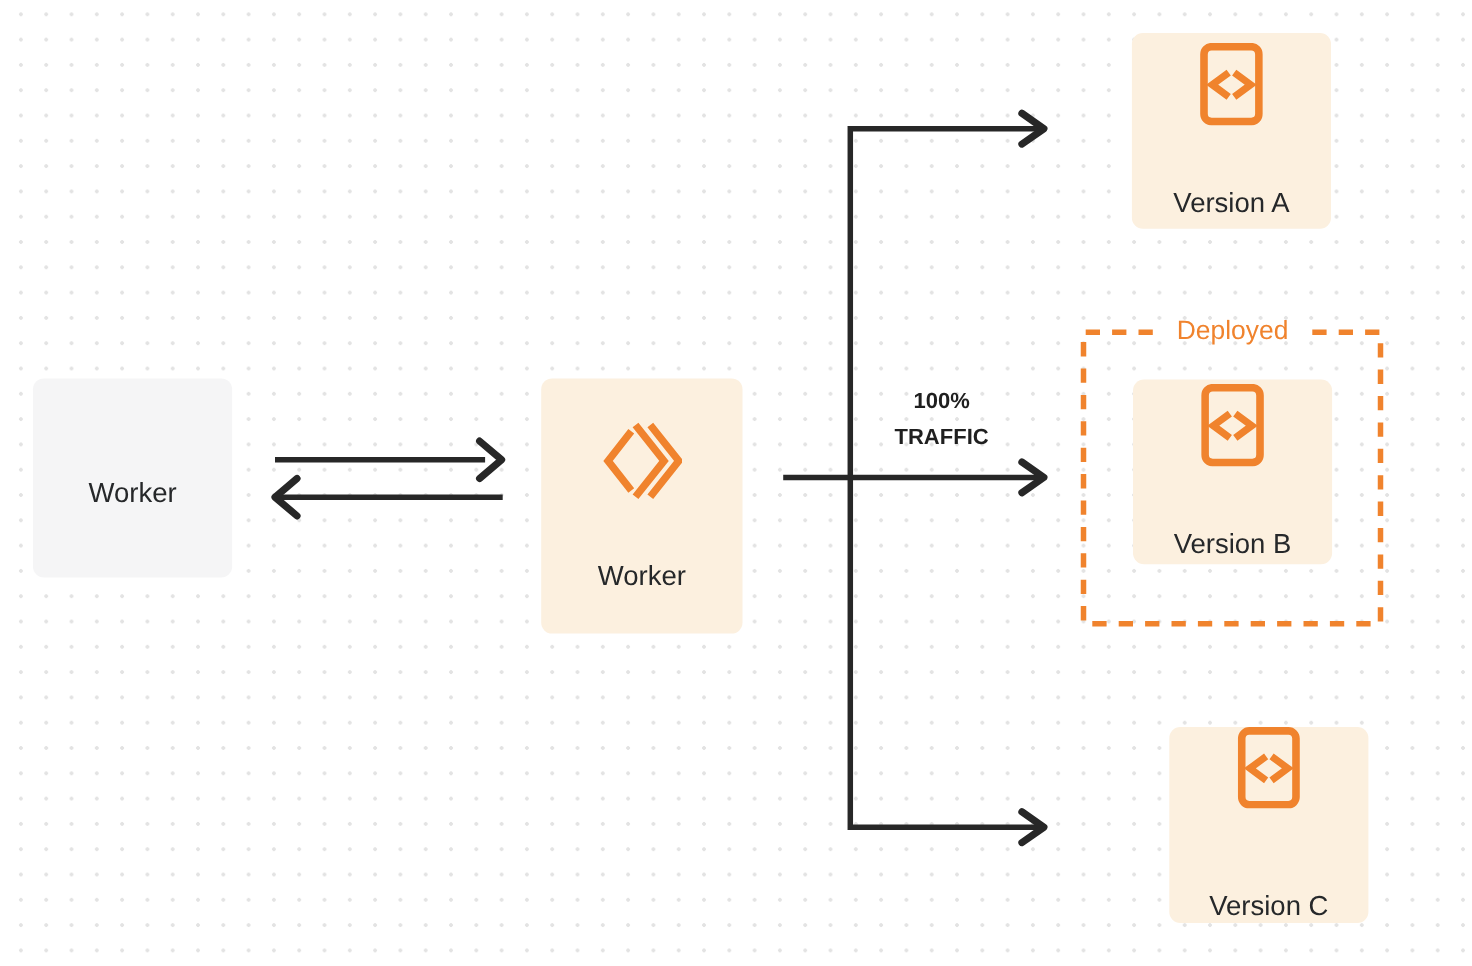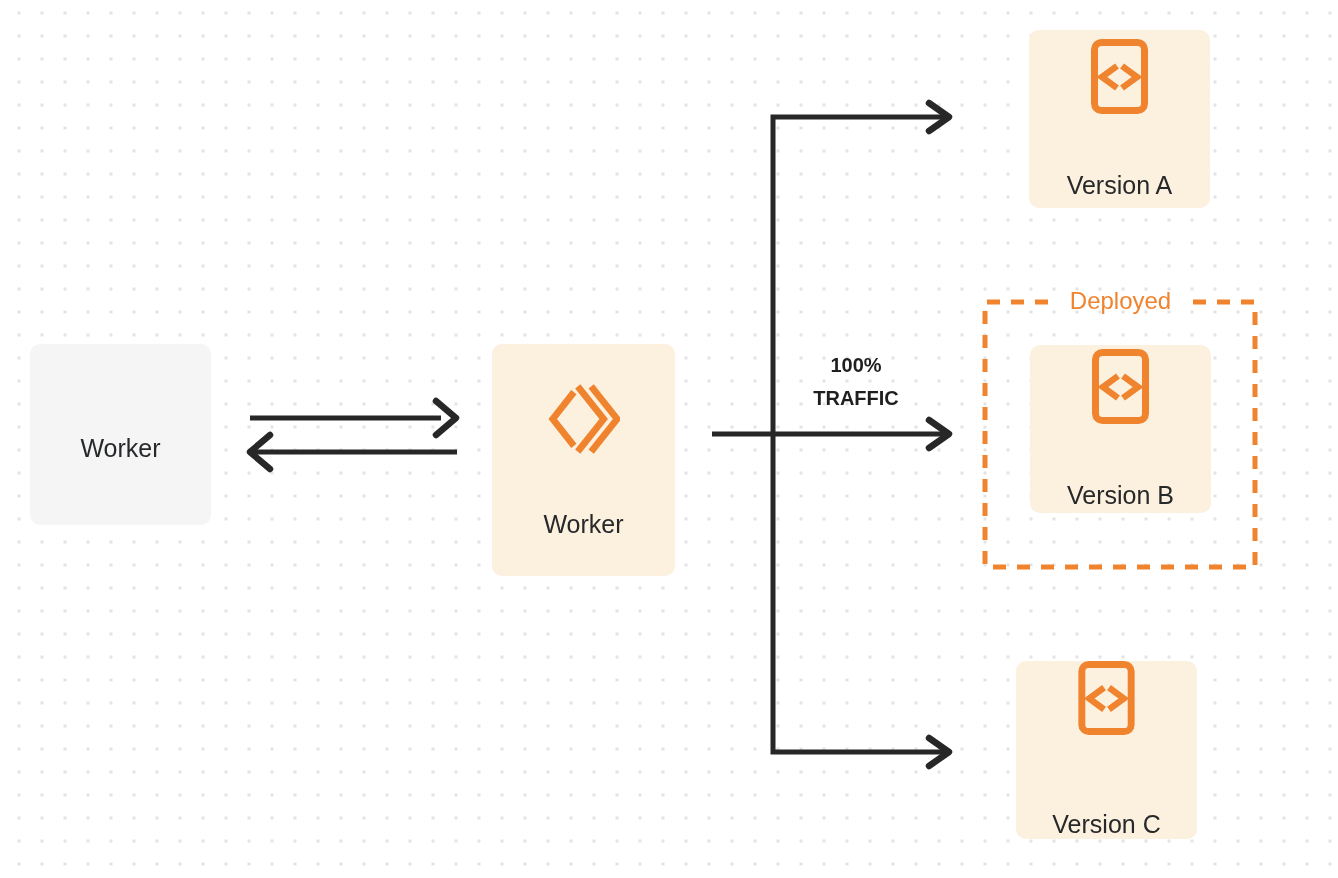--- a/index.html
+++ b/index.html
@@ -24,21 +24,21 @@
     align-items:center; justify-content:center;
   }
   .node .label {
     font-size:25px; font-weight:400; color:#26282a; white-space:nowrap;margin-top:27px;
   }
   #client  { left:30px;  top:344px; width:181px; height:181px; background:#f5f5f6; }
   #worker  { left:492px; top:344px; width:183px; height:232px; background:#fcf0df; gap:26px; }
   .version { width:181px; height:178px; background:#fcf0df; gap:30px; }
   #version-a { left:1029px; top:30px; }
   #version-b { left:1030px; top:345px; height:168px; }
-  #version-c { left:1016px; top:661px;gap:48px; }
+  #version-c { left:1063px; top:661px;gap:48px; }
   .deployed-label {
     position:absolute; left:1040px; top:287px; width:161px;
     text-align:center; color:#f0832d; font-size:24px; font-weight:400;
     white-space:nowrap;
   }
   .traffic-label {
     position:absolute; left:756px; top:349px; width:200px;
     text-align:center; color:#1f1f1f; font-size:20px; font-weight:700;
     line-height:33px;
   }

